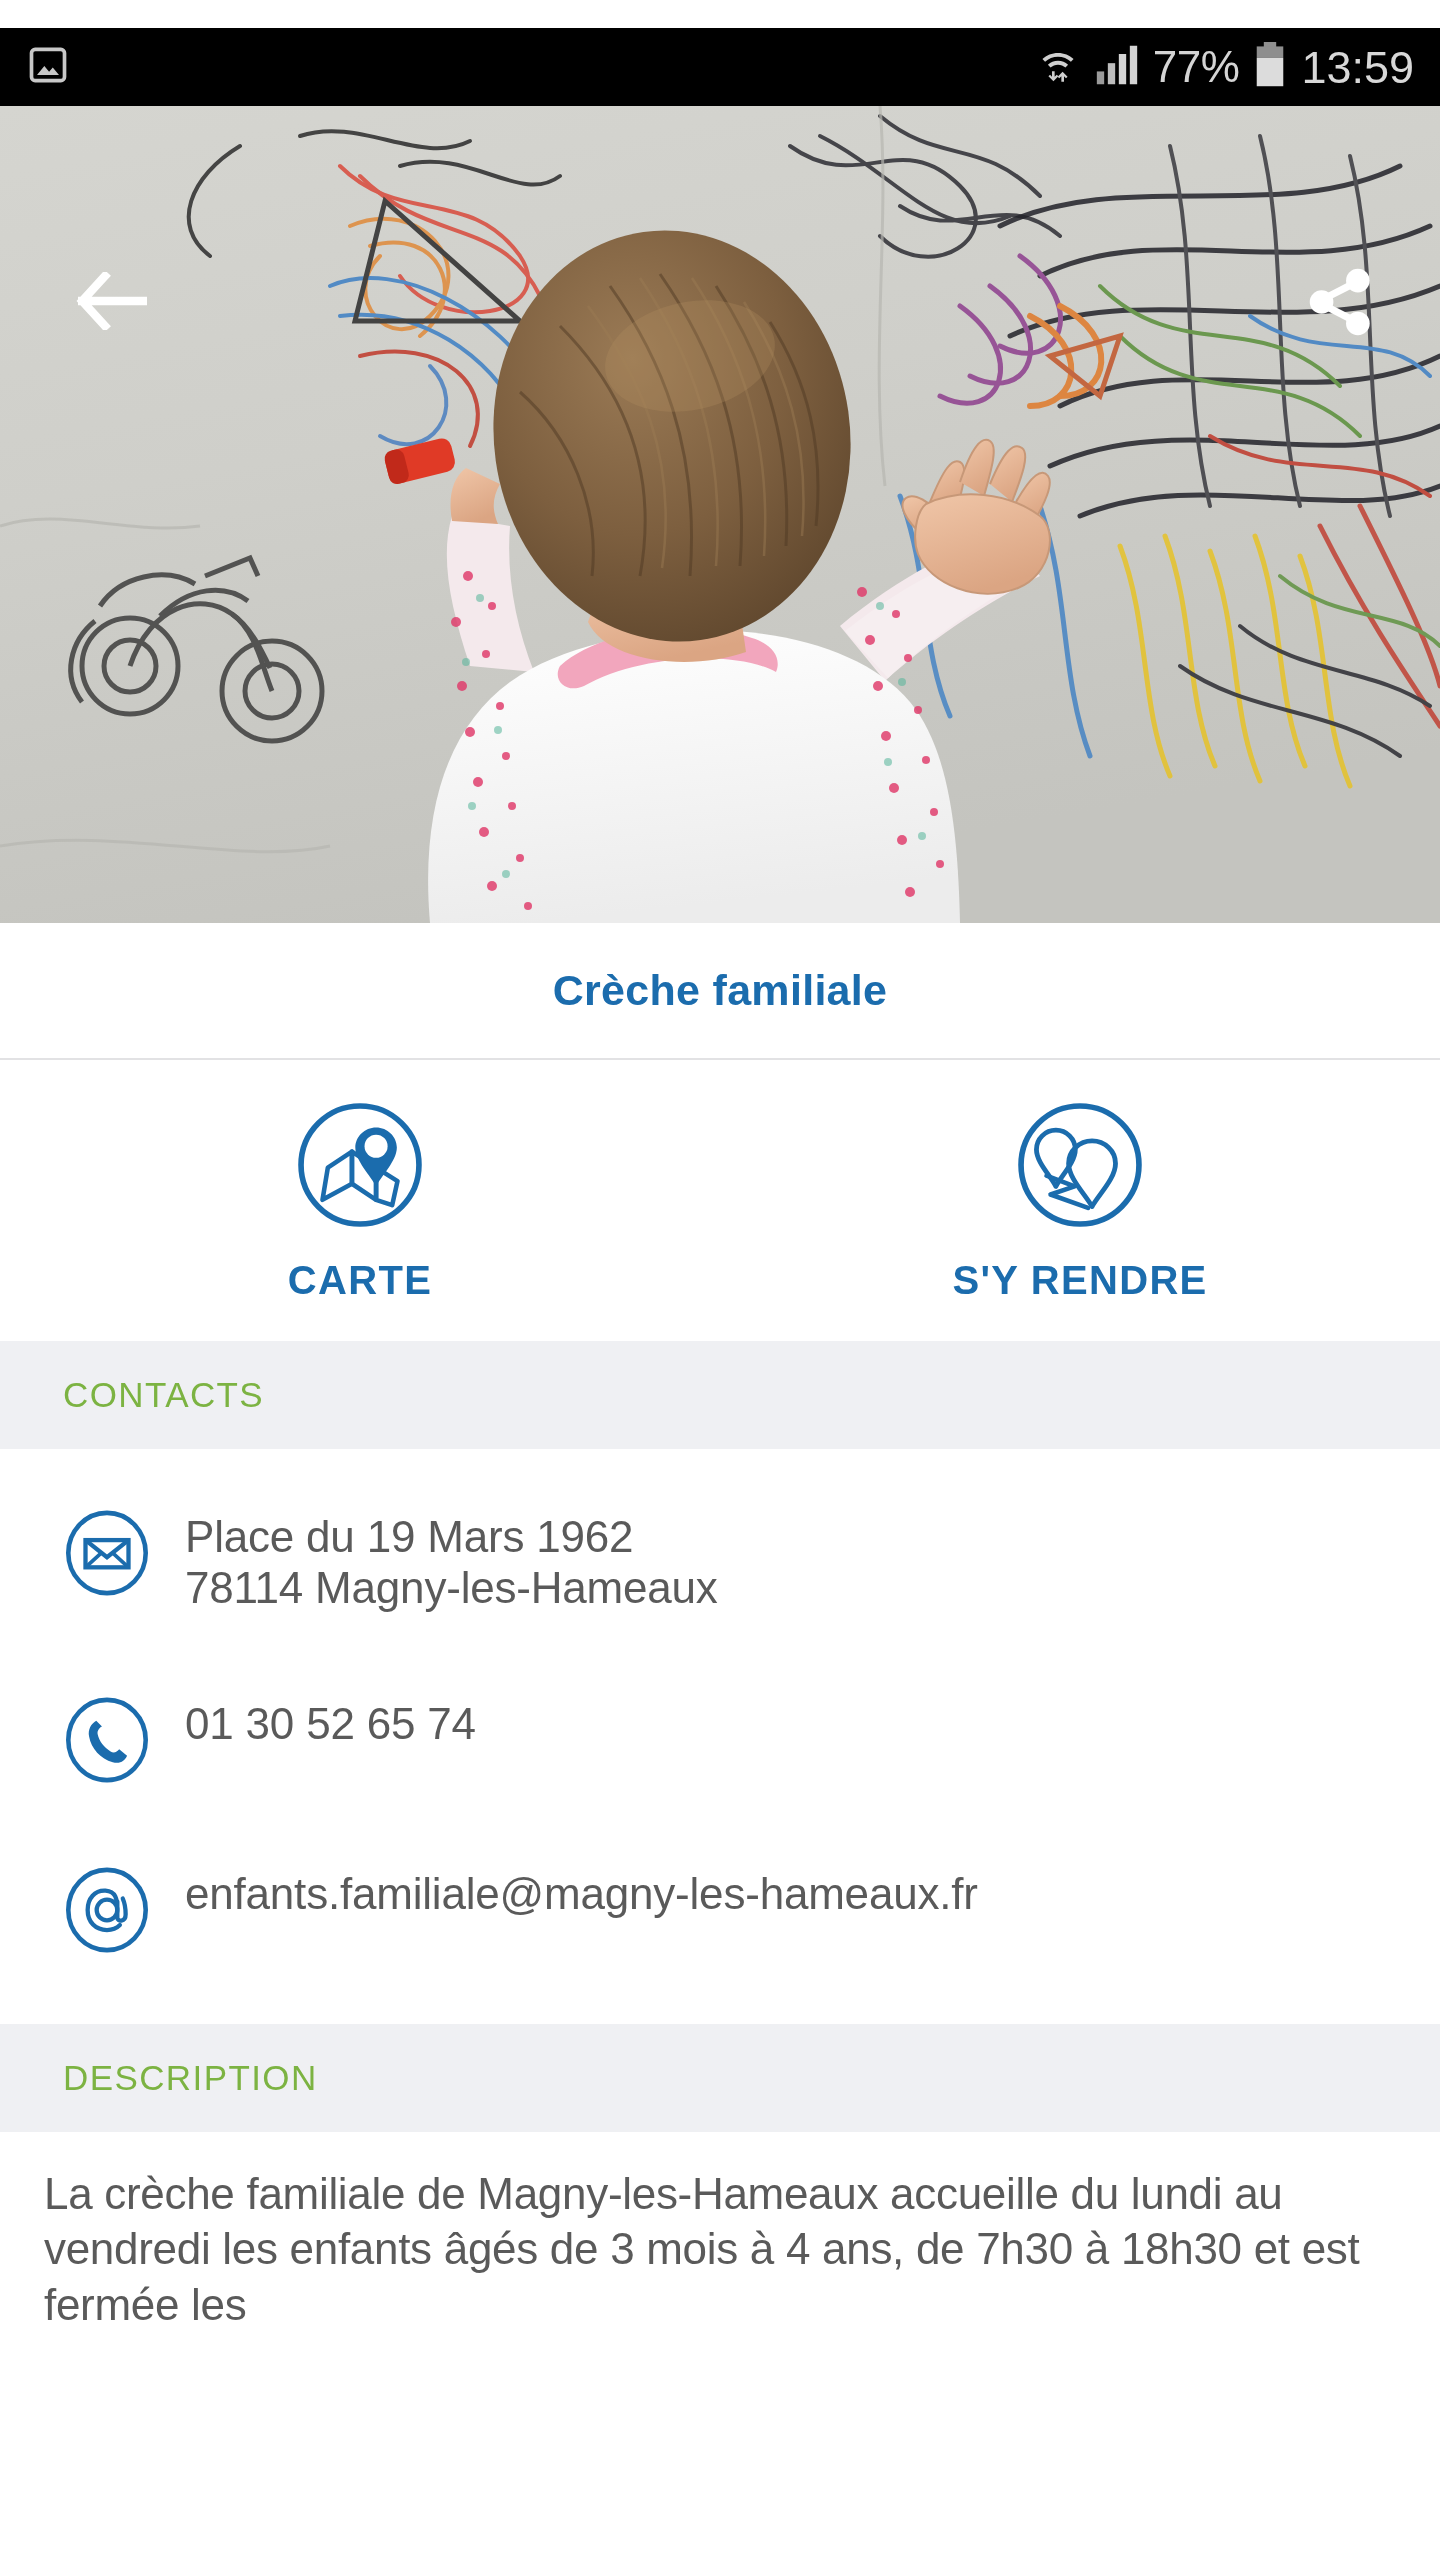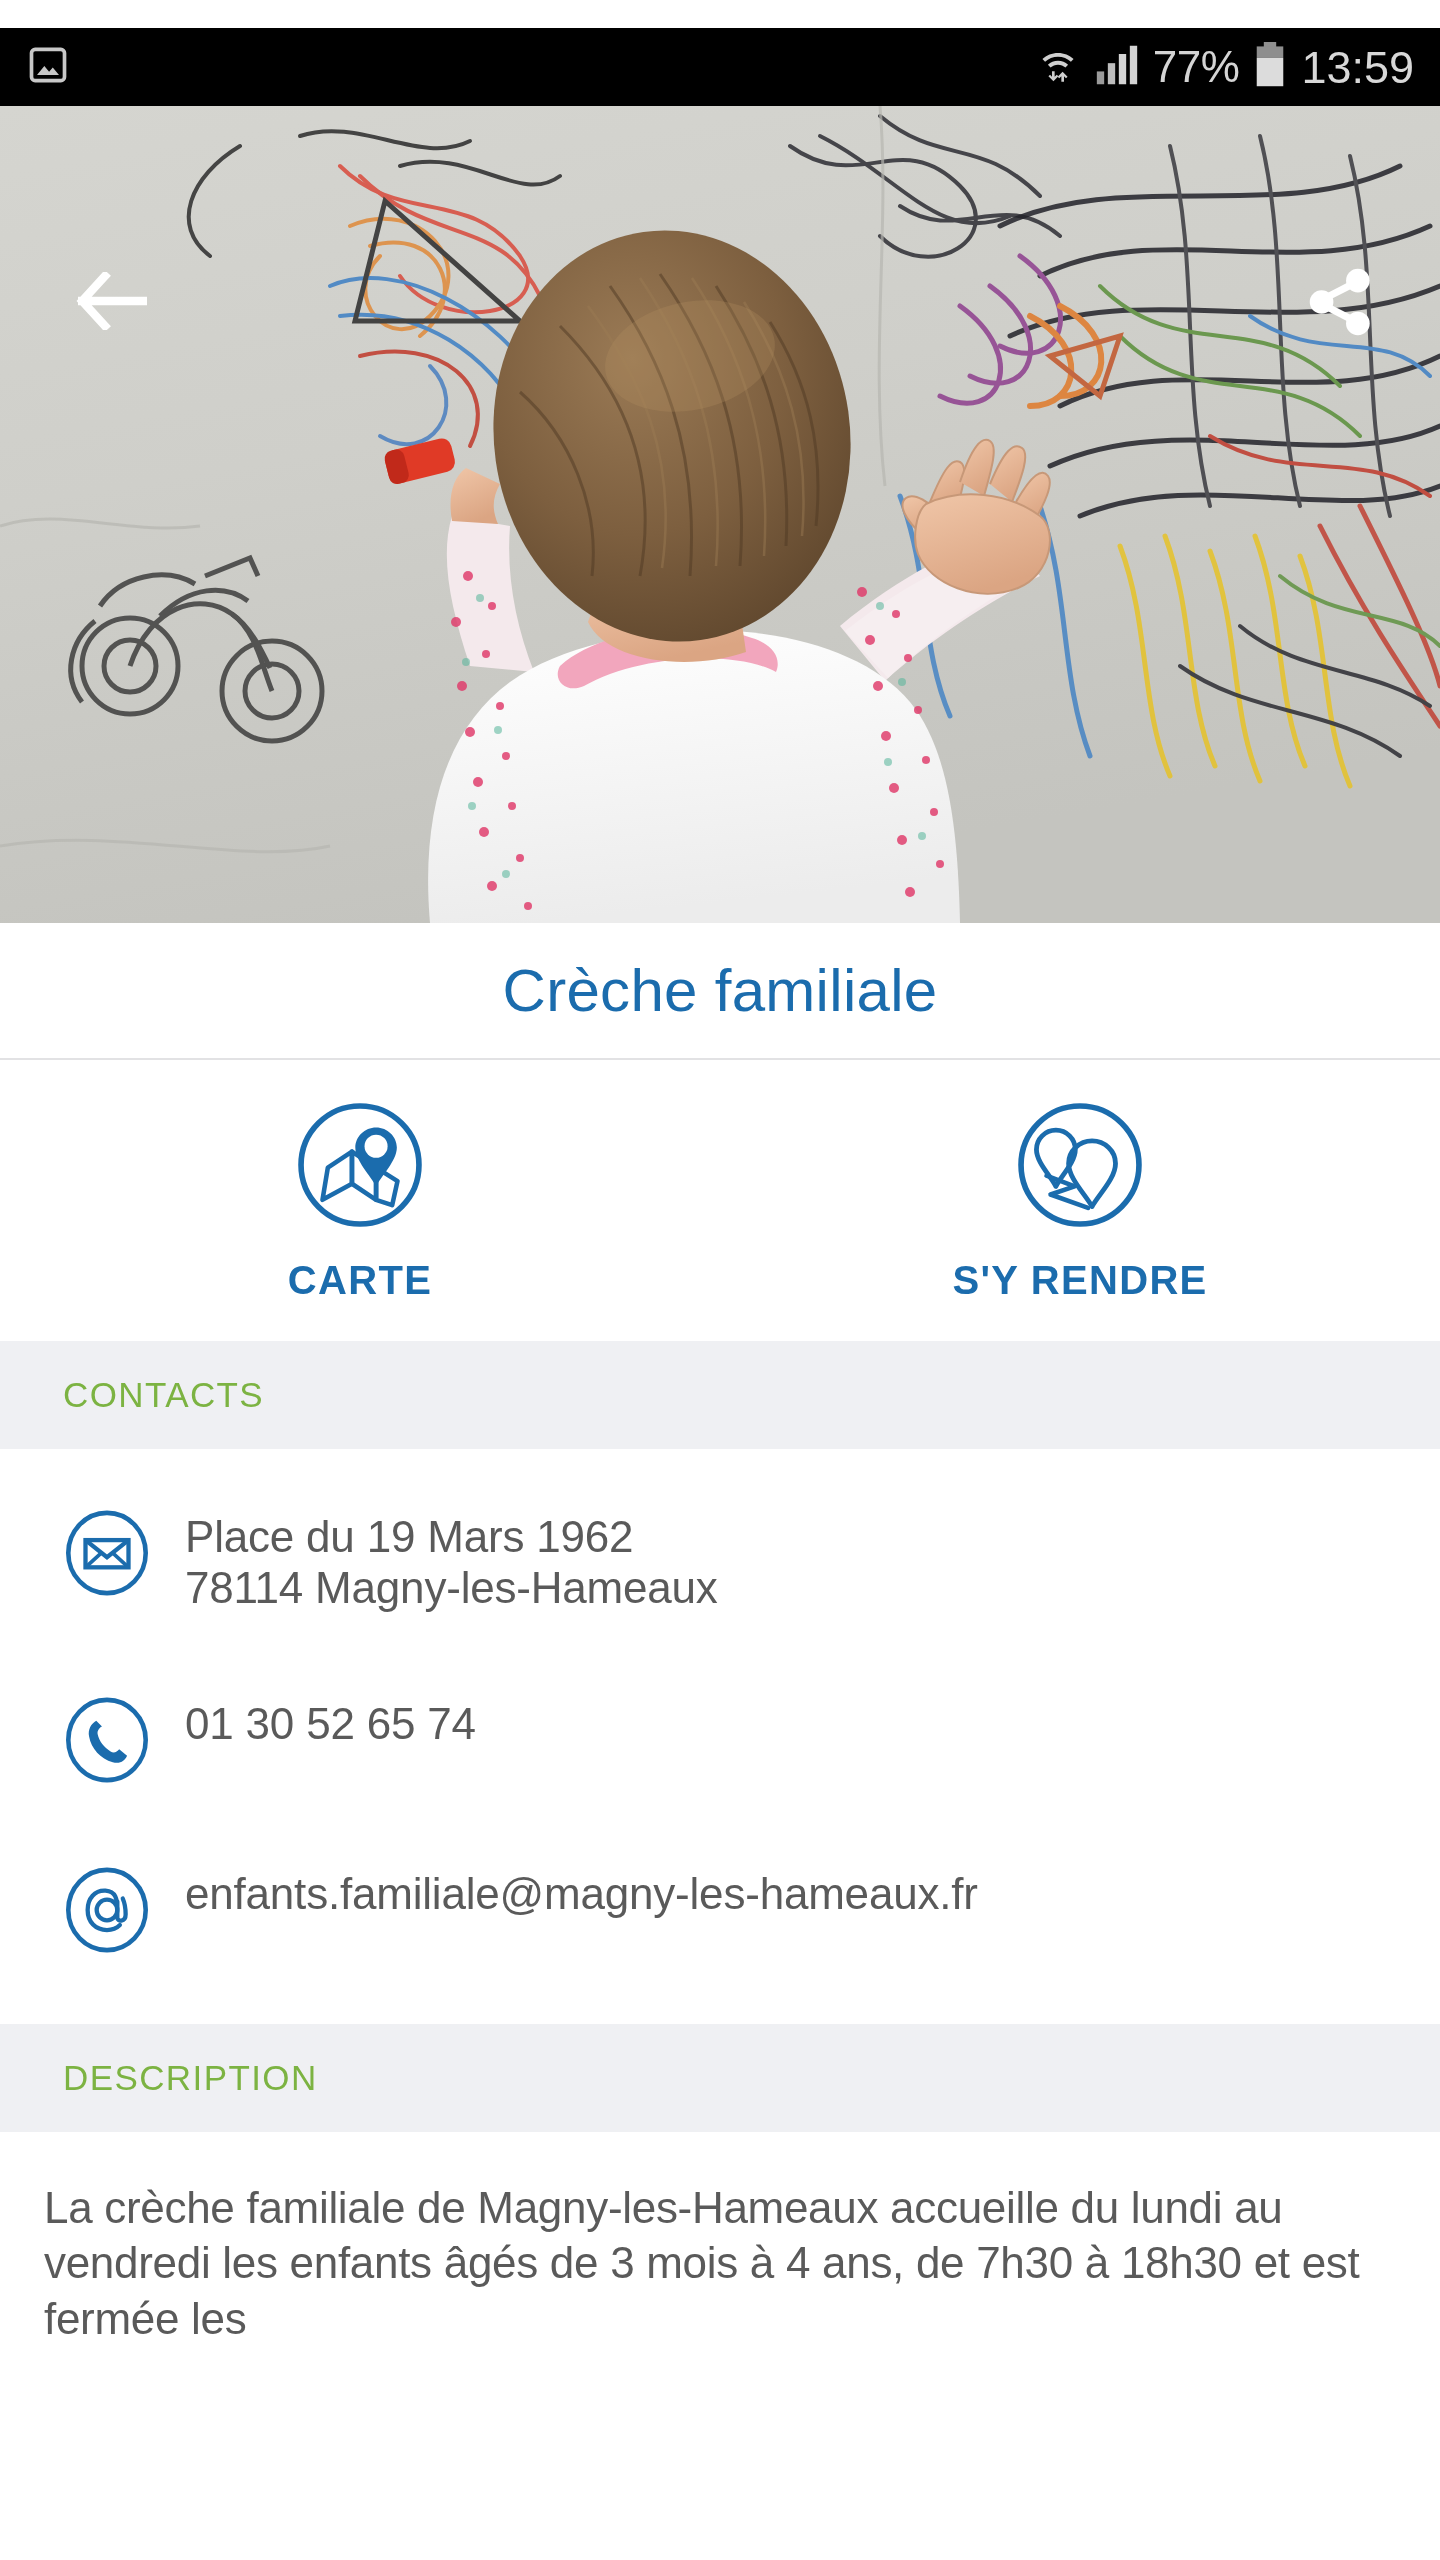--- a/index.html
+++ b/index.html
@@ -34,21 +34,21 @@
     display:flex; align-items:center; justify-content:center; cursor:pointer;
   }
 
   
   .title-wrap{
     width:1440px; height:137px; background:#ffffff;
     display:flex; align-items:center; justify-content:center;
     border-bottom:2px solid #e2e2e4;
   }
   .title-text{
-    color:#1b6cad; font-size:60px; font-weight:normal; letter-spacing:0.3px;
+    color:#1b6cad; font-size:43px; font-weight:bold; letter-spacing:0.3px;
   }
 
   
   .actions{
     width:1440px; height:281px; background:#ffffff;
     display:flex; align-items:flex-end;
   }
   .action{
     flex:1; display:flex; flex-direction:column; align-items:center; justify-content:center;
     gap:26px; cursor:pointer; height:100%;
@@ -76,21 +76,21 @@
     width:88px; height:88px; flex:0 0 88px; margin-right:34px; margin-top:4px;
     display:flex; align-items:center; justify-content:center;
   }
   .c-text{
     color:#5a5a5a; font-size:44px; line-height:1.17; letter-spacing:-0.2px;
     padding-top:6px; font-weight:400;
   }
   .c-text div{ white-space:nowrap; }
 
   
-  .description{ width:1440px; background:#ffffff; padding:48px 44px 0 44px; }
+  .description{ width:1440px; background:#ffffff; padding:34px 44px 0 44px; }
   .desc-text{
     color:#5a5a5a; font-size:44px; line-height:1.26; letter-spacing:-0.3px;
   }
 </style>
 </head>
 <body>
 
 <div id="app">
 
   <div class="statusbar">

